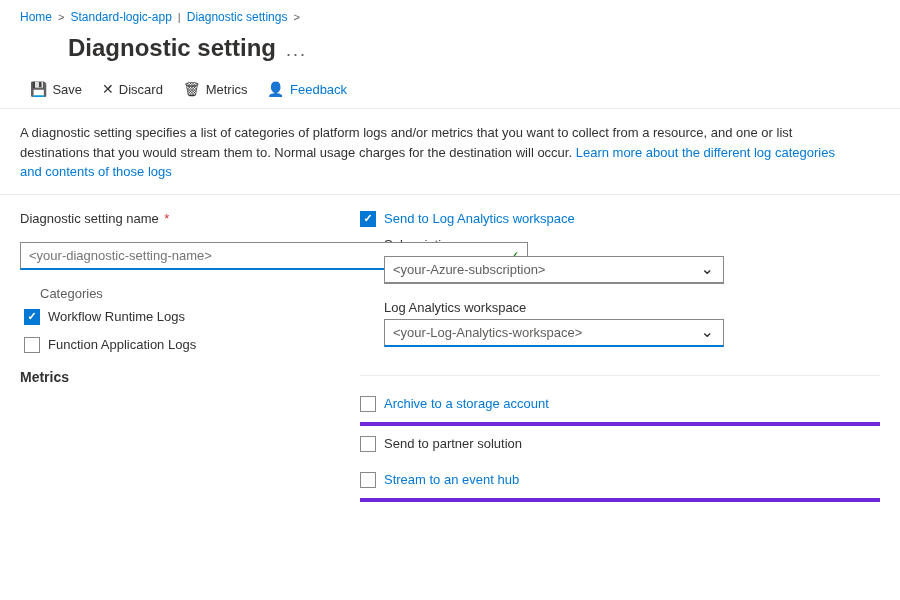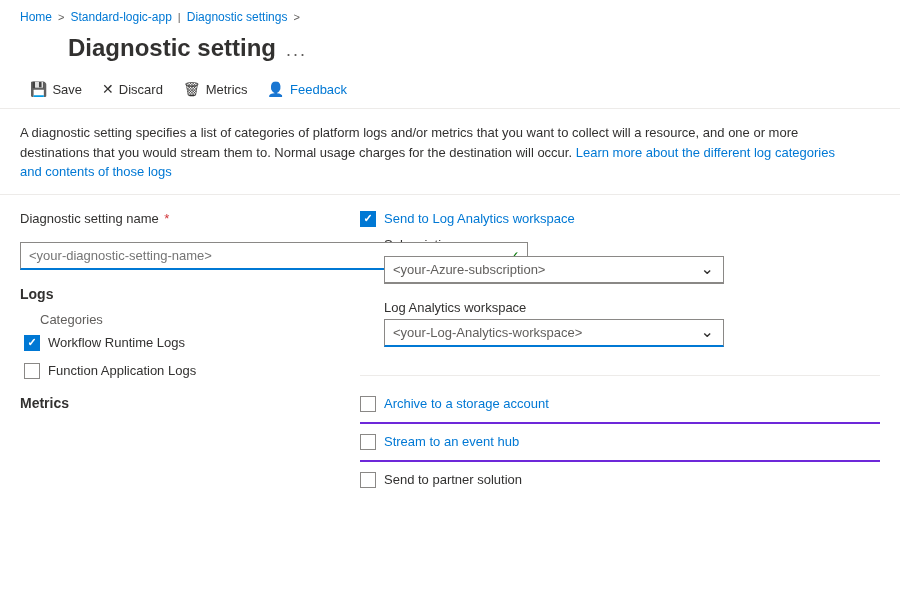--- a/index.html
+++ b/index.html
@@ -236,21 +236,21 @@
       font-size: 13px;
       color: #323130;
       margin-bottom: 4px;
     }
 
     .dest-other-row {
       display: flex;
       align-items: center;
       gap: 8px;
       padding: 10px 0;
-      border-bottom: 2px solid #6d28d9;
+      border-bottom: 4px solid #6d28d9;
     }
     .dest-other-row label {
       font-size: 13px;
     }
     .dest-other-row label.blue { color: #0078d4; }
 
     .name-row {
       display: flex;
       align-items: flex-end;
       margin-bottom: 16px;
@@ -287,21 +287,21 @@
     <span class="icon">🗑</span>
     <span>Metrics</span>
   </button>
   <button class="toolbar-btn feedback">
     <span class="icon">👤</span>
     <span>Feedback</span>
   </button>
 </div>
 
 <div class="description-box">
-  <span>A diagnostic setting specifies a list of categories of platform logs and/or metrics that you want to collect will a resource, and one or more destinations that you would stream them to. Normal usage charges for the destination will occur.</span>
+  <span>A diagnostic setting specifies a list of categories of platform logs and/or metrics that you want to collect from a resource, and one or list destinations that you would stream them to. Normal usage charges for the destination will occur.</span>
   <a>Learn more about the different log categories and contents of those logs</a>
 </div>
 
 <div class="divider"></div>
 
 <div class="main-content">
 
   <div class="left-panel">
 
     <div class="name-row">
@@ -309,21 +309,20 @@
         <span>Diagnostic setting name</span><span class="required"> *</span>
       </span>
     </div>
     <div style="margin-bottom:16px;">
       <div class="input-wrapper">
         <input class="text-input" type="text" style="width: 508px; border-bottom-color: rgb(0, 120, 212);" placeholder="&lt;your-diagnostic-setting-name&gt;">
         <span class="input-check">✓</span>
       </div>
     </div>
 
-    <div class="section-title">Logs</div>
     <div class="sub-title">Categories</div>
 
     <div class="check-row">
       <div class="checkbox checked"></div>
       <label>Workflow Runtime Logs</label>
     </div>
 
     <div class="check-row">
       <div class="checkbox"></div>
       <label>Function Application Logs</label>
@@ -359,23 +358,23 @@
           </select>
         </div>
       </div>
     </div>
 
     <div class="dest-other-row">
       <div class="checkbox"></div>
       <label class="blue">Archive to a storage account</label>
     </div>
 
+    <div class="dest-other-row" style="border-bottom:none;">
+      <div class="checkbox"></div>
+      <label>Send to partner solution</label>
+    </div>
+
     <div class="dest-other-row">
       <div class="checkbox"></div>
       <label class="blue">Stream to an event hub</label>
     </div>
-
-    <div class="dest-other-row" style="border-bottom:none;">
-      <div class="checkbox"></div>
-      <label>Send to partner solution</label>
-    </div>
   </div>
 </div>
 
 </body></html>

